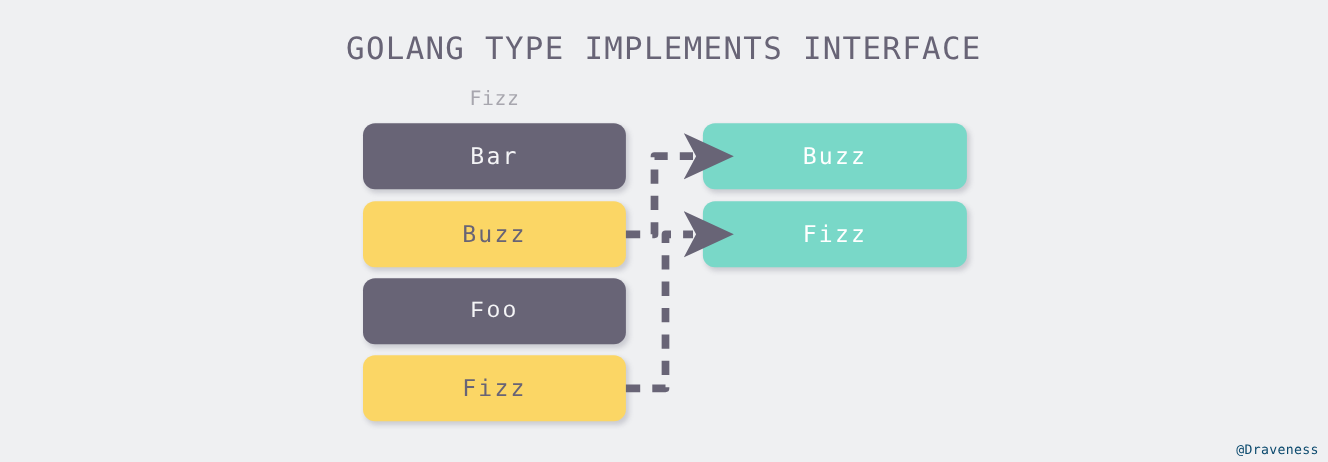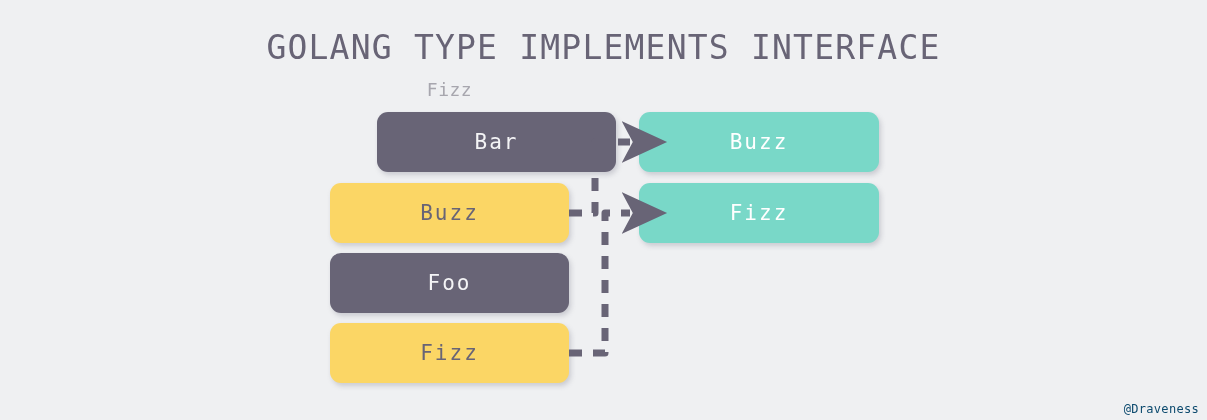--- a/index.html
+++ b/index.html
@@ -20,21 +20,21 @@
     height: 420px;
   }
 
   
   .title {
     position: absolute;
     top: 28px;
     left: 0;
     width: 1207px;
     text-align: center;
-    font-size: 33px;
+    font-size: 28px;
     letter-spacing: 1.2px;
     color: #686476;
     font-weight: 400;
     white-space: nowrap;
   }
 
   
   .col-header {
     position: absolute;
     font-size: 18px;
@@ -87,29 +87,29 @@
 </head>
 <body>
 
 <div id="stage">
 
   <div class="title">GOLANG TYPE IMPLEMENTS INTERFACE</div>
 
   <div class="col-header left">Fizz</div>
 
 
-  <div class="node dark" style="left:330px; top:112px;margin-left:47px;">
+  <div class="node dark" style="left:330px; top:112px;">
     <span>Bar</span>
   </div>
 
   <div class="node yellow" style="left:330px; top:183px;">
     <span>Buzz</span>
   </div>
 
-  <div class="node dark" style="left:330px; top:253px;">
+  <div class="node dark" style="left:330px; top:253px;font-family:Liberation Mono, monospace;">
     <span>Foo</span>
   </div>
 
   <div class="node yellow" style="left:330px; top:323px;">
     <span>Fizz</span>
   </div>
 
   <div class="node teal" style="left:639px; top:112px;">
     <span>Buzz</span>
   </div>

